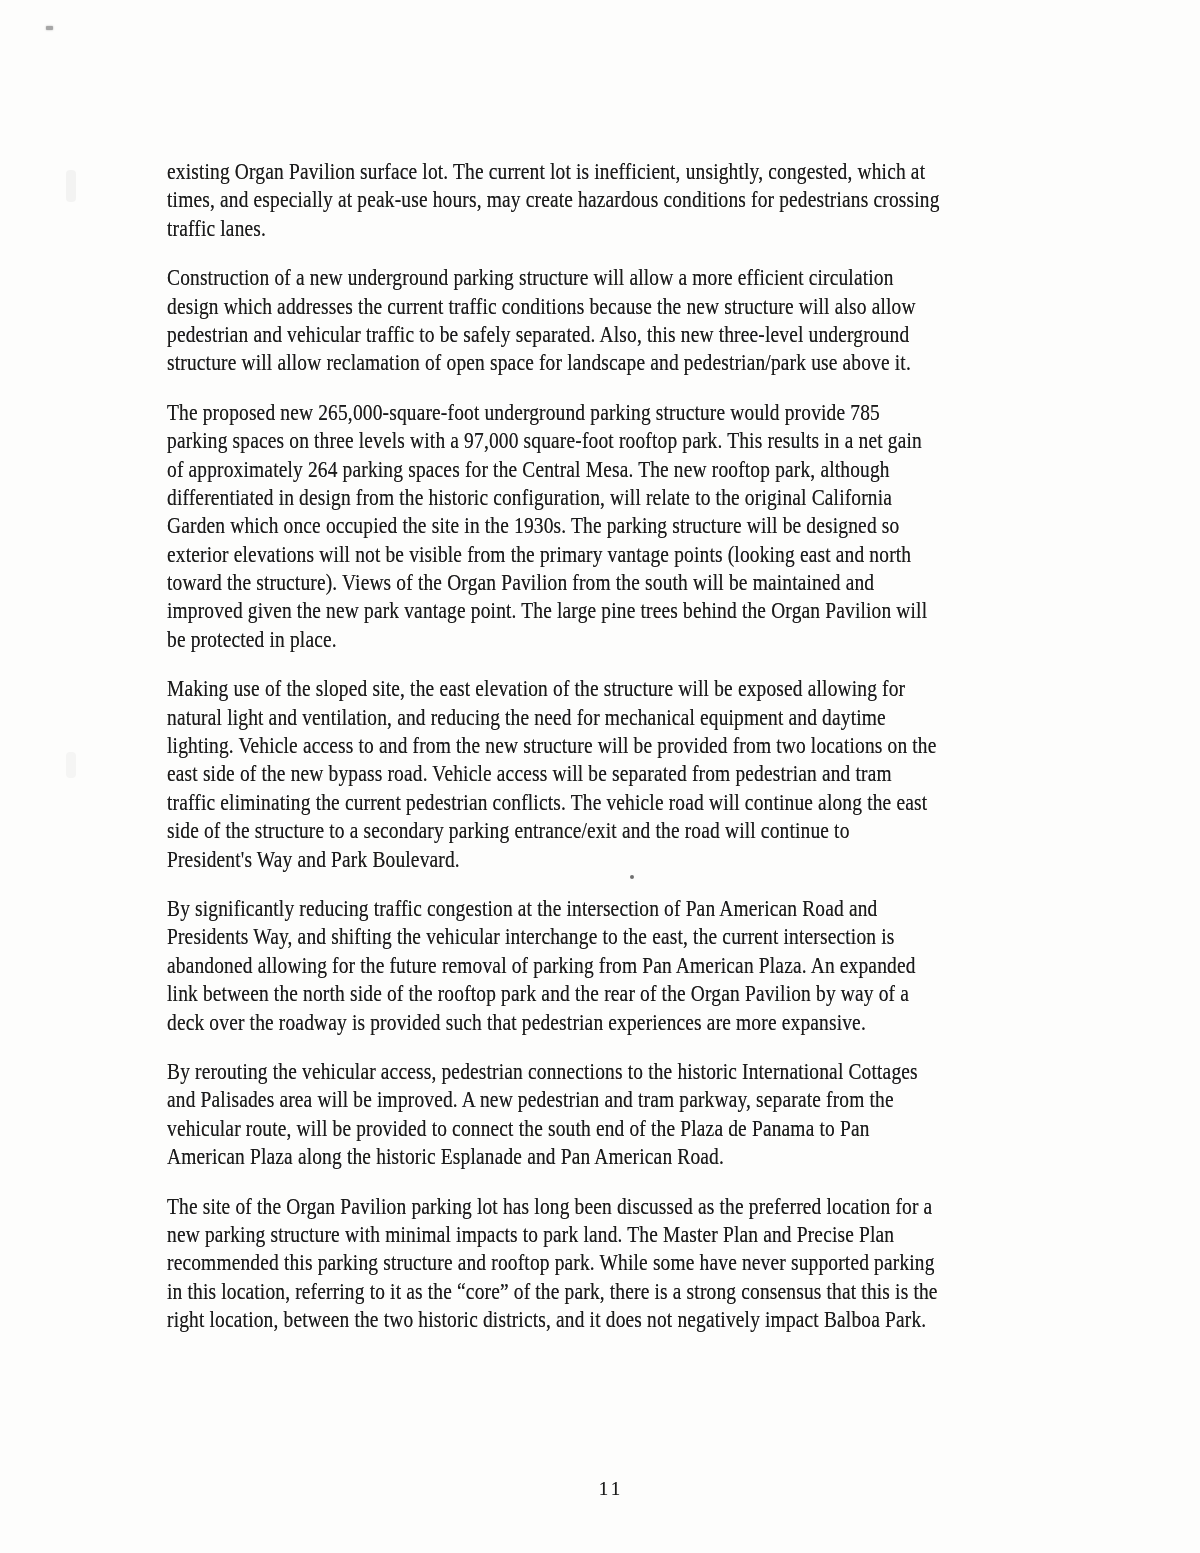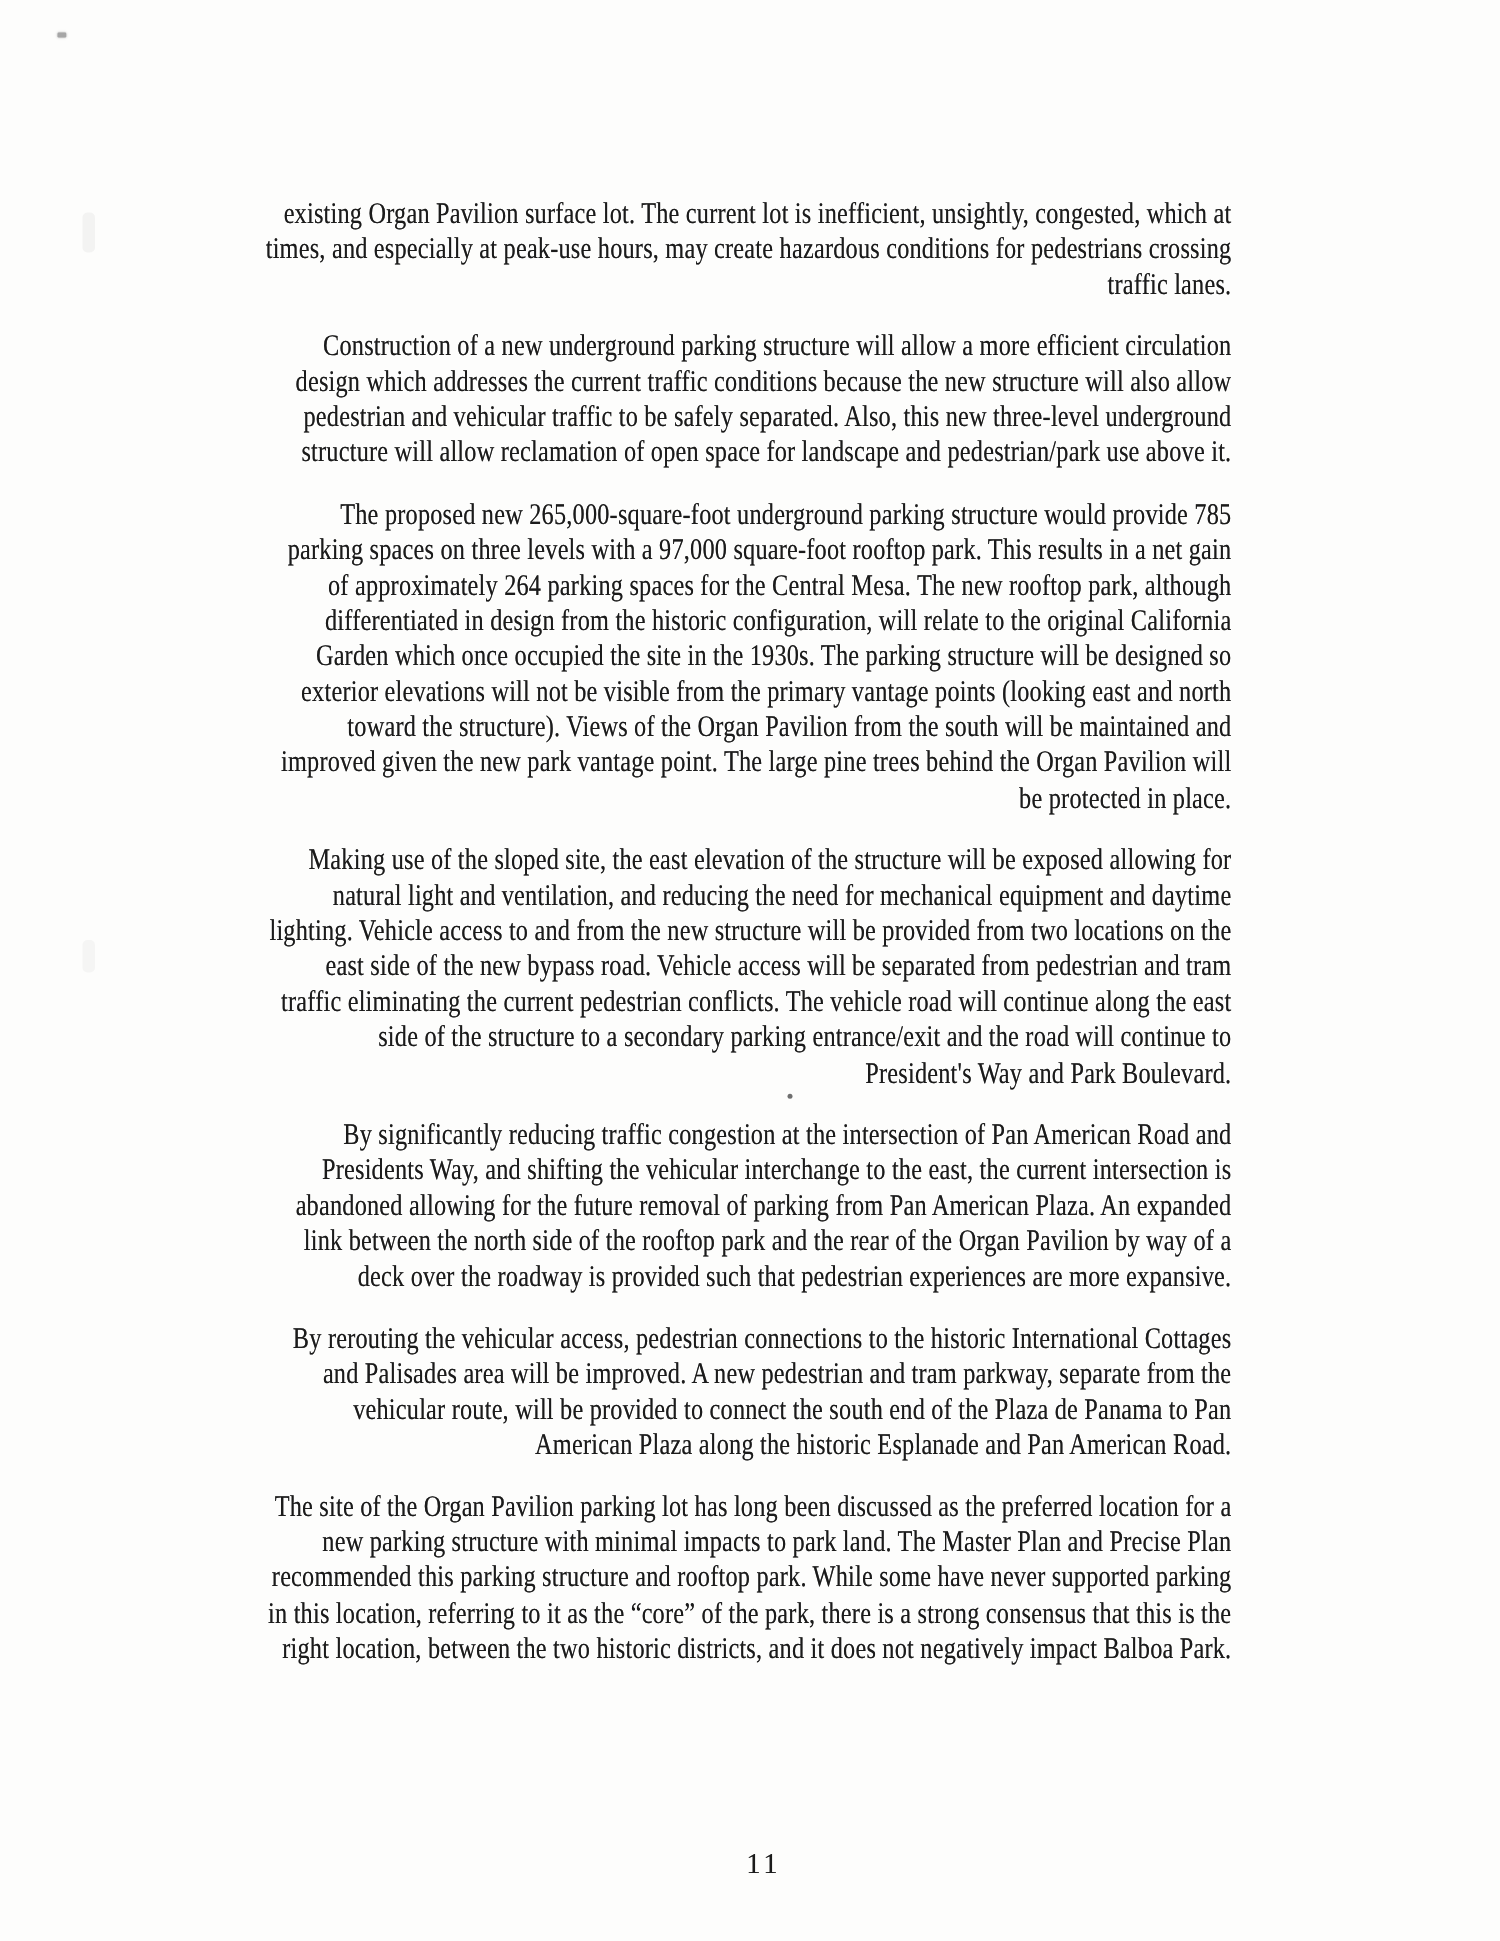--- a/index.html
+++ b/index.html
@@ -14,42 +14,41 @@
     background: #fdfdfc;
     overflow: hidden;
     font-family: "Liberation Serif", serif;
     color: #1b1b1b;
   }
   .body-text {
     position: absolute;
     left: 167px;
     top: 157px;
     width: 1010px;
-    text-align: right;
   }
   .paragraph {
     margin: 0 0 21px 0;
   }
   .text-line {
     white-space: nowrap;
     font-size: 24px;
     line-height: 28.4px;
     height: 28.4px;
     transform: scaleX(0.81);
     transform-origin: 0 50%;
     letter-spacing: 0.2px;
     text-shadow: 0 0 0.5px rgba(20,20,20,0.6);
   }
   .page-number {
     position: absolute;
     top: 1478px;
     left: 0;
     width: 1200px;
     text-align: center;
-    font-size: 23px;
+    font-size: 19px;
     letter-spacing: 3px;
     padding-left: 22px;
     box-sizing: border-box;
     text-shadow: 0 0 0.5px rgba(20,20,20,0.6);
   }
   
   .artifact { position: absolute; pointer-events: none; }
   .speck-top {
     left: 46px; top: 26px;
     width: 7px; height: 4px;

